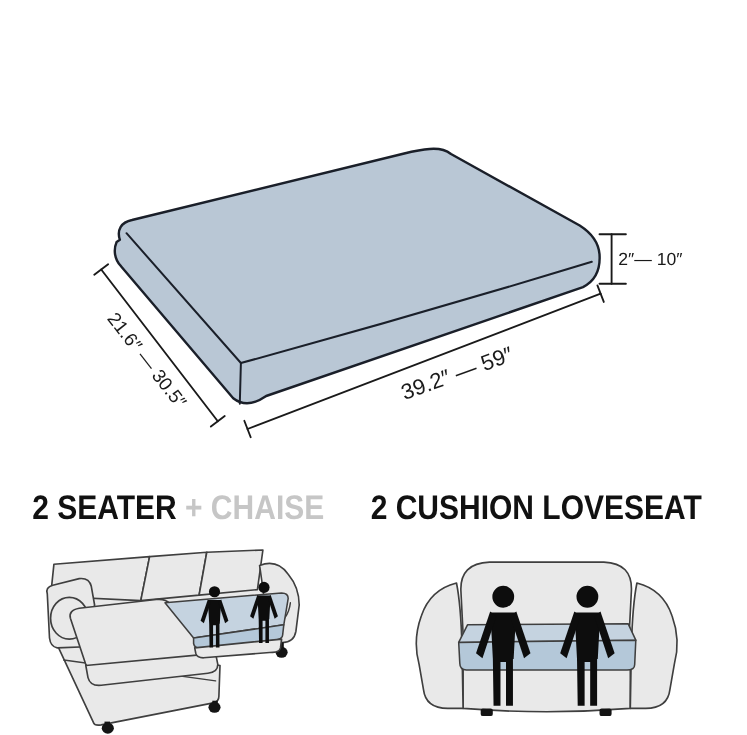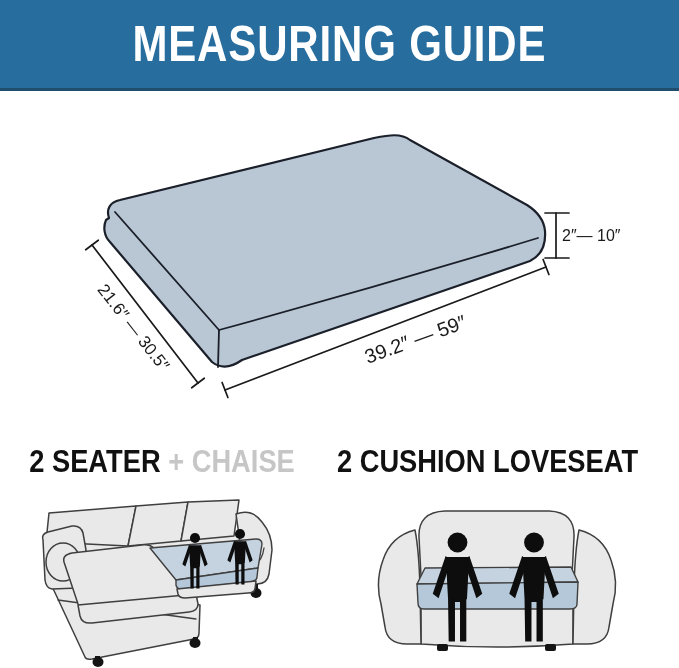--- a/index.html
+++ b/index.html
@@ -48,23 +48,20 @@
   .seat-top{fill:var(--seat-cushion-top,#c5d3e0);stroke:var(--sofa-outline,#3f3f3f);stroke-width:1.4;stroke-linejoin:round;}
   .seat-front{fill:var(--seat-cushion-front,#b4c8d9);stroke:var(--sofa-outline,#3f3f3f);stroke-width:1.4;stroke-linejoin:round;}
   .caster{fill:#141414;stroke:none;}
   .person{fill:var(--person,#0d0d0d);stroke:none;}
 </style>
 </head>
 <body>
 
 <div class="page">
 
-  <header class="banner">
-    <div class="banner-title">MEASURING GUIDE</div>
-  </header>
 
   <svg width="0" height="0" style="position:absolute" aria-hidden="true">
     <defs>
       <g id="person-glyph">
         <circle cx="0" cy="0" r="11"></circle>
         <path d="M -13 16 L 13 16 L 10.5 63 L 9.8 63 L 9.8 110 L 2.8 110 L 2.8 66 L -2.8 66 L -2.8 110 L -9.8 110 L -10.5 63 Z"></path>
         <path d="M -13.2 15 L -7 20 L -21 62 L -27.5 57 Z"></path>
         <path d="M 13.2 15 L 7 20 L 21 62 L 27.5 57 Z"></path>
       </g>
     </defs>

